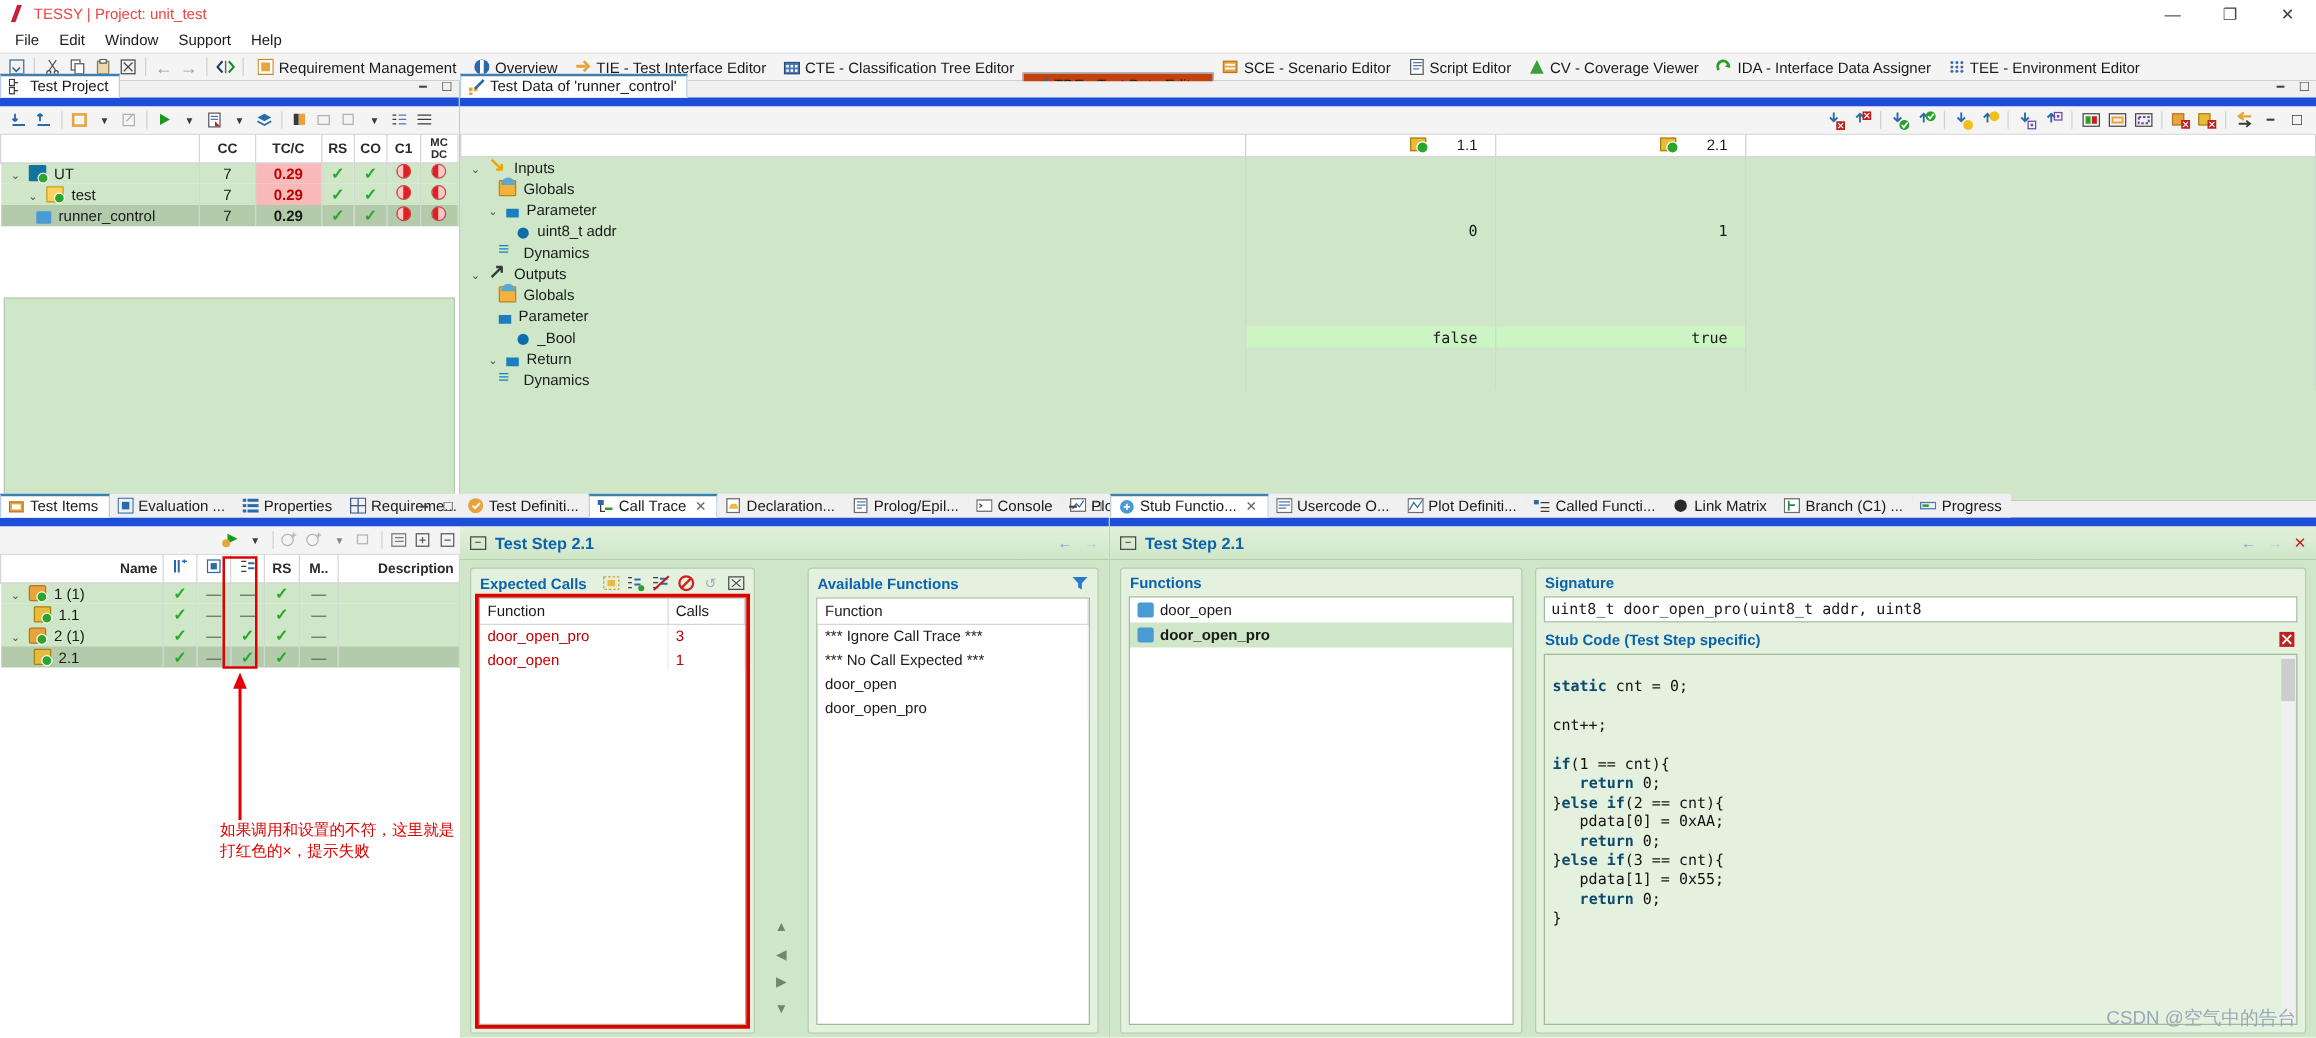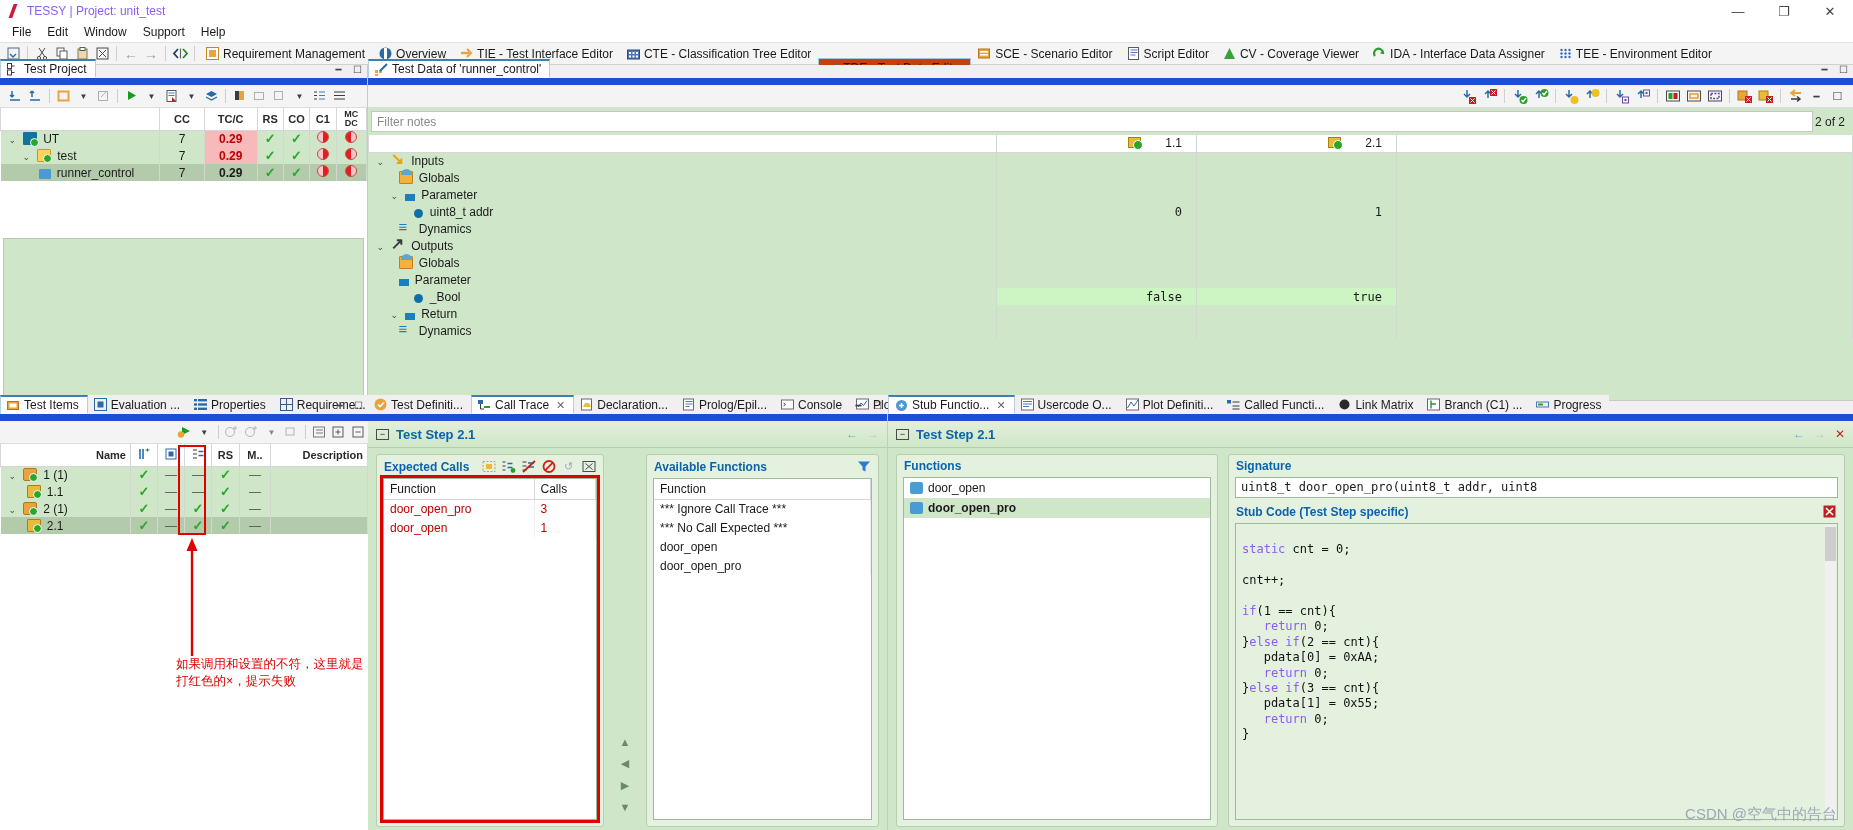--- a/index.html
+++ b/index.html
@@ -6,21 +6,21 @@
   body {
     width:1853px; height:830px;
     font-family:"Liberation Sans", sans-serif;
     font-size:12px; color:#1a1a1a;
     background:#ffffff; overflow:hidden;
   }
   
   .titlebar { height:22px; display:flex; align-items:center; background:#fff; padding-left:6px; position:relative; }
   .tessy-logo { width:14px; height:14px; background:#c8203c; margin-right:7px;
     clip-path: polygon(18% 100%, 55% 0%, 82% 0%, 45% 100%); }
-  .title-text { font-size:12px; color:#8b5cf6; }
+  .title-text { font-size:12px; color:#ef4444; }
   .win-btns { position:absolute; right:0; top:0; height:22px; display:flex; }
   .win-btn { width:46px; height:22px; display:flex; align-items:center; justify-content:center;
     font-size:13px; color:#444; }
   
   .menubar { height:20px; display:flex; align-items:center; padding-left:4px; background:#fff; }
   .menu-item { padding:2px 8px; font-size:12px; color:#1a1a1a; }
   
   .toolbar { height:23px; display:flex; align-items:center; background:#f4f4f4;
      border-top:1px solid #e2e2e2; border-bottom:1px solid #d0d0d0; padding-left:3px; }
   .tb-ico { width:20px; height:19px; display:flex; align-items:center; justify-content:center;
@@ -124,21 +124,21 @@
   .tbl td { padding:2px 6px; height:19px; border-right:1px solid #eee; }
   .red-outline { outline:3px solid #e00000; outline-offset:0px; }
   .fn-red { color:#c00000; }
   
   .movers { width:22px; display:flex; flex-direction:column; justify-content:flex-end;
      align-items:center; gap:9px; padding-bottom:14px; color:#6a8a6a; font-size:11px; }
   
   .codebox { background:#e4f1de; border:1px solid #9fb99b; margin:0 6px 6px 6px; flex:1;
      font-family:"DejaVu Sans Mono", monospace; font-size:12px; line-height:15.4px;
      padding:3px 6px; overflow:hidden; position:relative; white-space:pre; color:#111; }
-  .kw { color:#8b5cf6; font-weight:normal; }
+  .kw { color:#0c4a6e; font-weight:bold; }
   .sigbox { background:#fff; border:1px solid #9fb99b; margin:0 6px 5px 6px;
      font-family:"DejaVu Sans Mono", monospace; font-size:12px; padding:2px 5px; height:21px;
      overflow:hidden; white-space:nowrap; }
   .scrollbar-v { position:absolute; right:1px; top:1px; bottom:1px; width:11px; background:#f0f0f0; }
   .scroll-thumb { position:absolute; left:0; top:2px; width:11px; height:34px; background:#cdcdcd; }
   
   .annot { position:absolute; color:#e00000; font-size:12.5px; line-height:17px; }
   svg.arrow-svg { position:absolute; overflow:visible; }
   .wm { position:absolute; right:16px; bottom:6px; color:#9aa8b5; font-size:15px; }
   .statusright { margin-left:auto; padding-right:8px; font-size:12px; color:#222; }
@@ -443,21 +443,21 @@
                 <span>test</span>
               </td>
               <td class="num">7</td>
               <td class="cell-red">0.29</td>
               <td class="chk">✓</td>
               <td class="chk">✓</td>
               <td class="num"><span class="pie-half"></span></td>
               <td class="num"><span class="pie-full"></span></td>
             </tr>
             <tr class="row-sel">
-              <td style="padding-left:38px">
+              <td style="padding-left:28px">
                 <span class="ic" style="background:#4a9ad4;width:12px;height:10px;border-radius:1px"></span>
                 <span>runner_control</span>
               </td>
               <td class="num">7</td>
               <td class="num" style="color:#1a1a1a;font-weight:bold">0.29</td>
               <td class="chk">✓</td>
               <td class="chk">✓</td>
               <td class="num"><span class="pie-half"></span></td>
               <td class="num"><span class="pie-full"></span></td>
             </tr>
@@ -777,26 +777,20 @@
             </svg>
           </div>
         <div class="st-ico">
             <span style="font-size:10px">━</span>
           </div>
         <div class="st-ico">
             <span style="font-size:11px">☐</span>
           </div>
       </div>
 
-      <div style="display:flex;align-items:center;background:#cfe7c8">
-        <div class="filterbox" style="flex:1;margin:3px 2px 3px 3px">
-          <span>Filter notes</span>
-        </div>
-        <div class="statusright">2 of 2</div>
-      </div>
 
       <div class="tree-wrap" style="background:#cfe7c8">
         <table class="grid" style="background:#cfe7c8">
           <thead>
             <tr class="tde-head">
               <td style="width:628px;border-left:1px solid #d6d6d6"></td>
               <td class="tde-col">
                 <span class="badge-step"></span><span>1.1</span>
               </td>
               <td class="tde-col">

